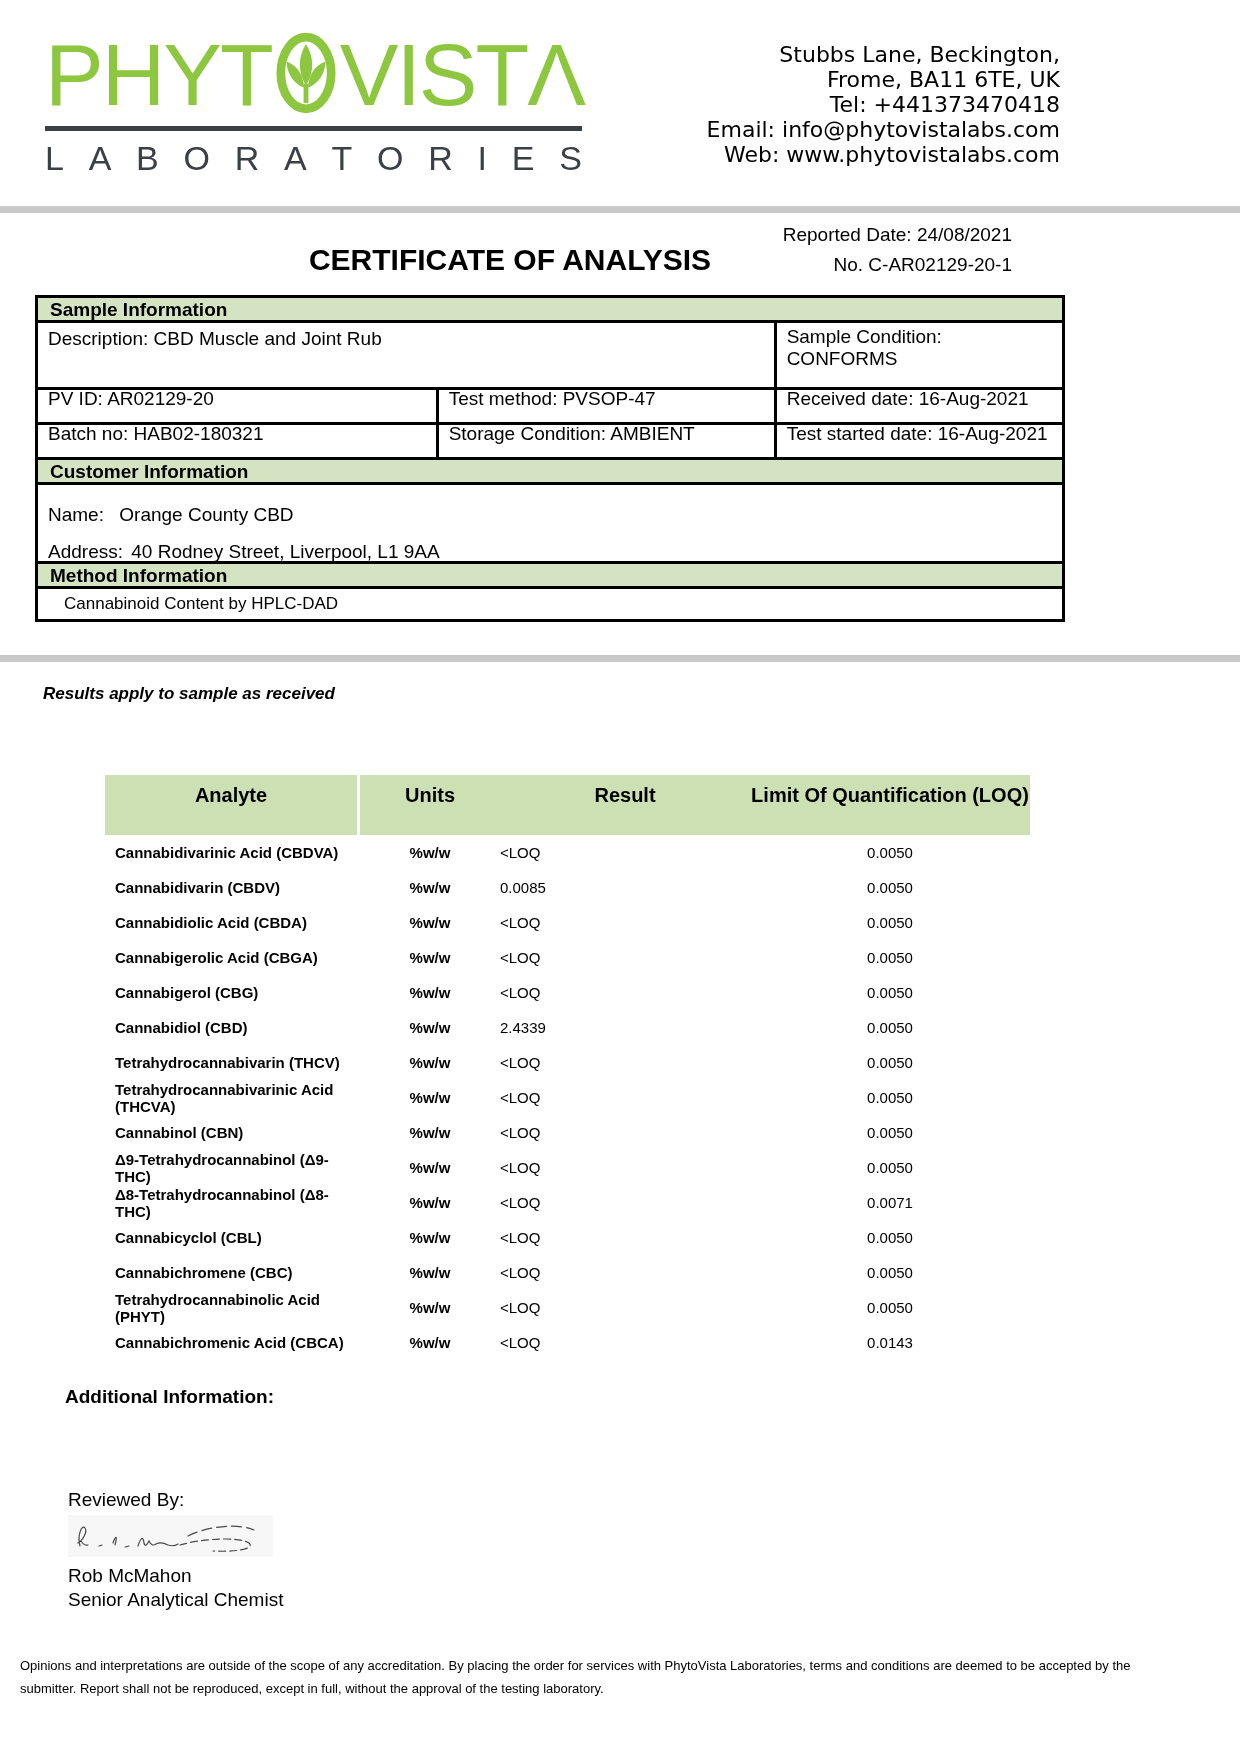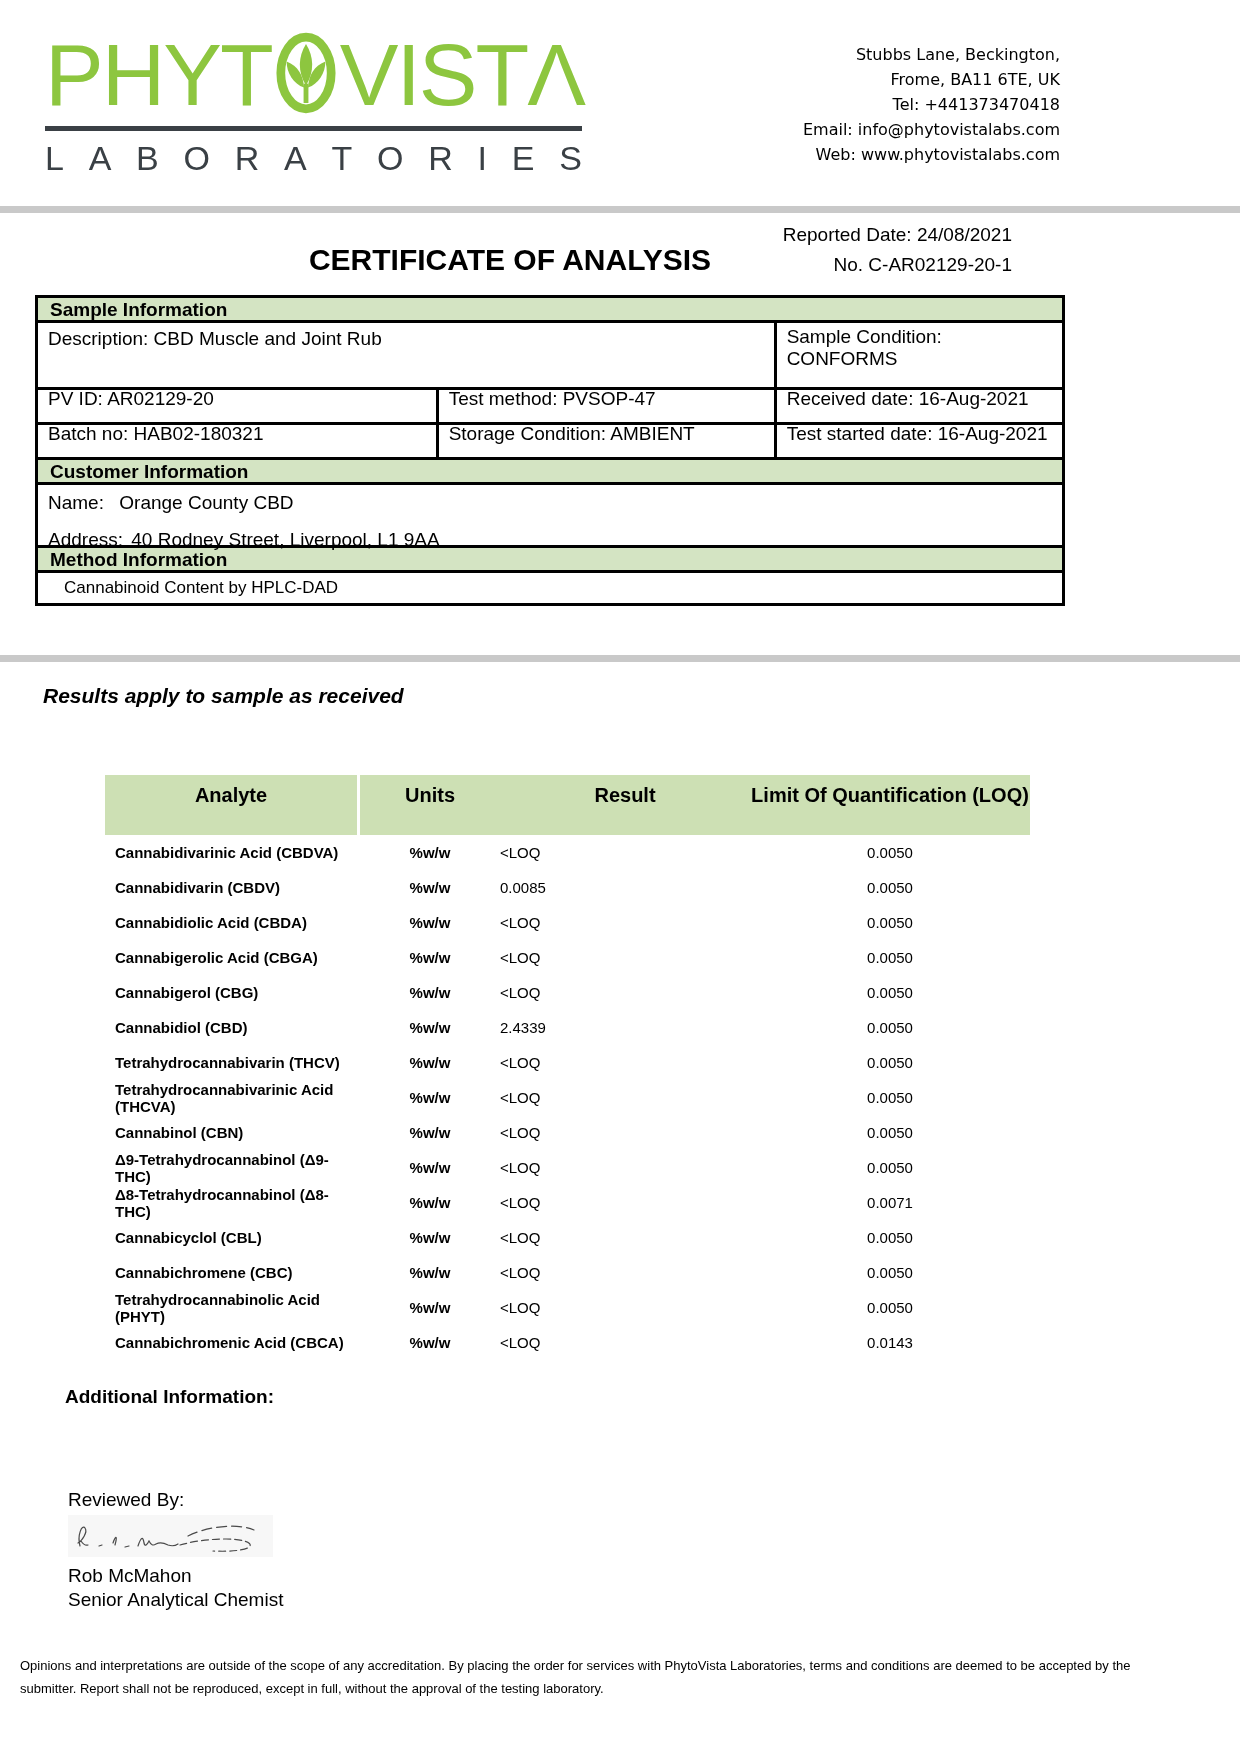--- a/index.html
+++ b/index.html
@@ -16,21 +16,21 @@
   
   .logo-block{position:absolute;left:45px;top:30px;width:537px}
   .logo-word{display:flex;align-items:center;color:var(--accent-green);
              font-size:88px;line-height:1;letter-spacing:-2px;font-weight:400;white-space:nowrap}
   .leaf{width:62px;height:86px;margin:0 3px 4px 3px;flex:0 0 auto}
   .leaf svg{width:100%;height:100%;display:block}
   .logo-rule{height:5px;background:var(--logo-dark);margin-top:6px}
   .logo-sub{display:flex;justify-content:space-between;width:100%;margin-top:8px;
             font-size:34px;color:var(--logo-dark)}
   .contact-block{position:absolute;right:180px;top:42px;text-align:right;
-                 font-family:"DejaVu Sans",sans-serif;font-size:16px;line-height:25px}
+                 font-family:"DejaVu Sans",sans-serif;font-size:22px;line-height:25px}
 
   .gray-bar{position:absolute;left:0;width:1240px;height:7px;background:var(--divider-gray)}
   .bar-top{top:206px}
   .bar-mid{top:655px}
 
   .doc-title{position:absolute;left:300px;top:243px;width:420px;text-align:center;
              font-size:30px;font-weight:bold}
   .report-meta{position:absolute;right:228px;top:220px;text-align:right;
                font-size:19px;line-height:30px}
 
@@ -43,28 +43,28 @@
   .cell{padding:5px 8px 20px 10px;font-size:19px}
   .cell + .cell{border-left:3px solid #000}
   .desc-row{height:70px}
   .desc-row .desc{width:740px}
   .desc-row .cond{width:290px;display:flex;align-items:center}
   .triple{height:38px}
   .triple .cell{display:flex;align-items:center}
   .triple .c1{width:400px}
   .triple .c2{width:340px}
   .triple .c3{width:290px}
-  .cust-box{display:block;height:66px;padding:7px 10px;font-size:19px}
+  .cust-box{display:block;height:82px;padding:19px 10px;font-size:19px}
   .cust-line{margin-bottom:15px;white-space:nowrap}
   .kv-label{display:inline-block}
   .kv-label.name{min-width:66px}
   .kv-label.addr{min-width:78px}
   .method-box{height:36px;display:flex;align-items:center;padding-left:26px;font-size:17px}
 
-  .results-note{position:absolute;left:43px;top:684px;font-size:21px;
+  .results-note{position:absolute;left:43px;top:684px;font-size:17px;
                 font-weight:bold;font-style:italic}
 
   
   .results{position:absolute;left:105px;top:775px;width:925px}
   .thead{display:flex;height:60px;background:var(--table-header-green)}
   .th{font-weight:bold;font-size:20px;text-align:center;padding-top:9px}
   .th.analyte{width:255px;border-right:3px solid #fff}
   .th.units{width:140px}
   .th.result{width:250px}
   .th.loq{width:280px}

